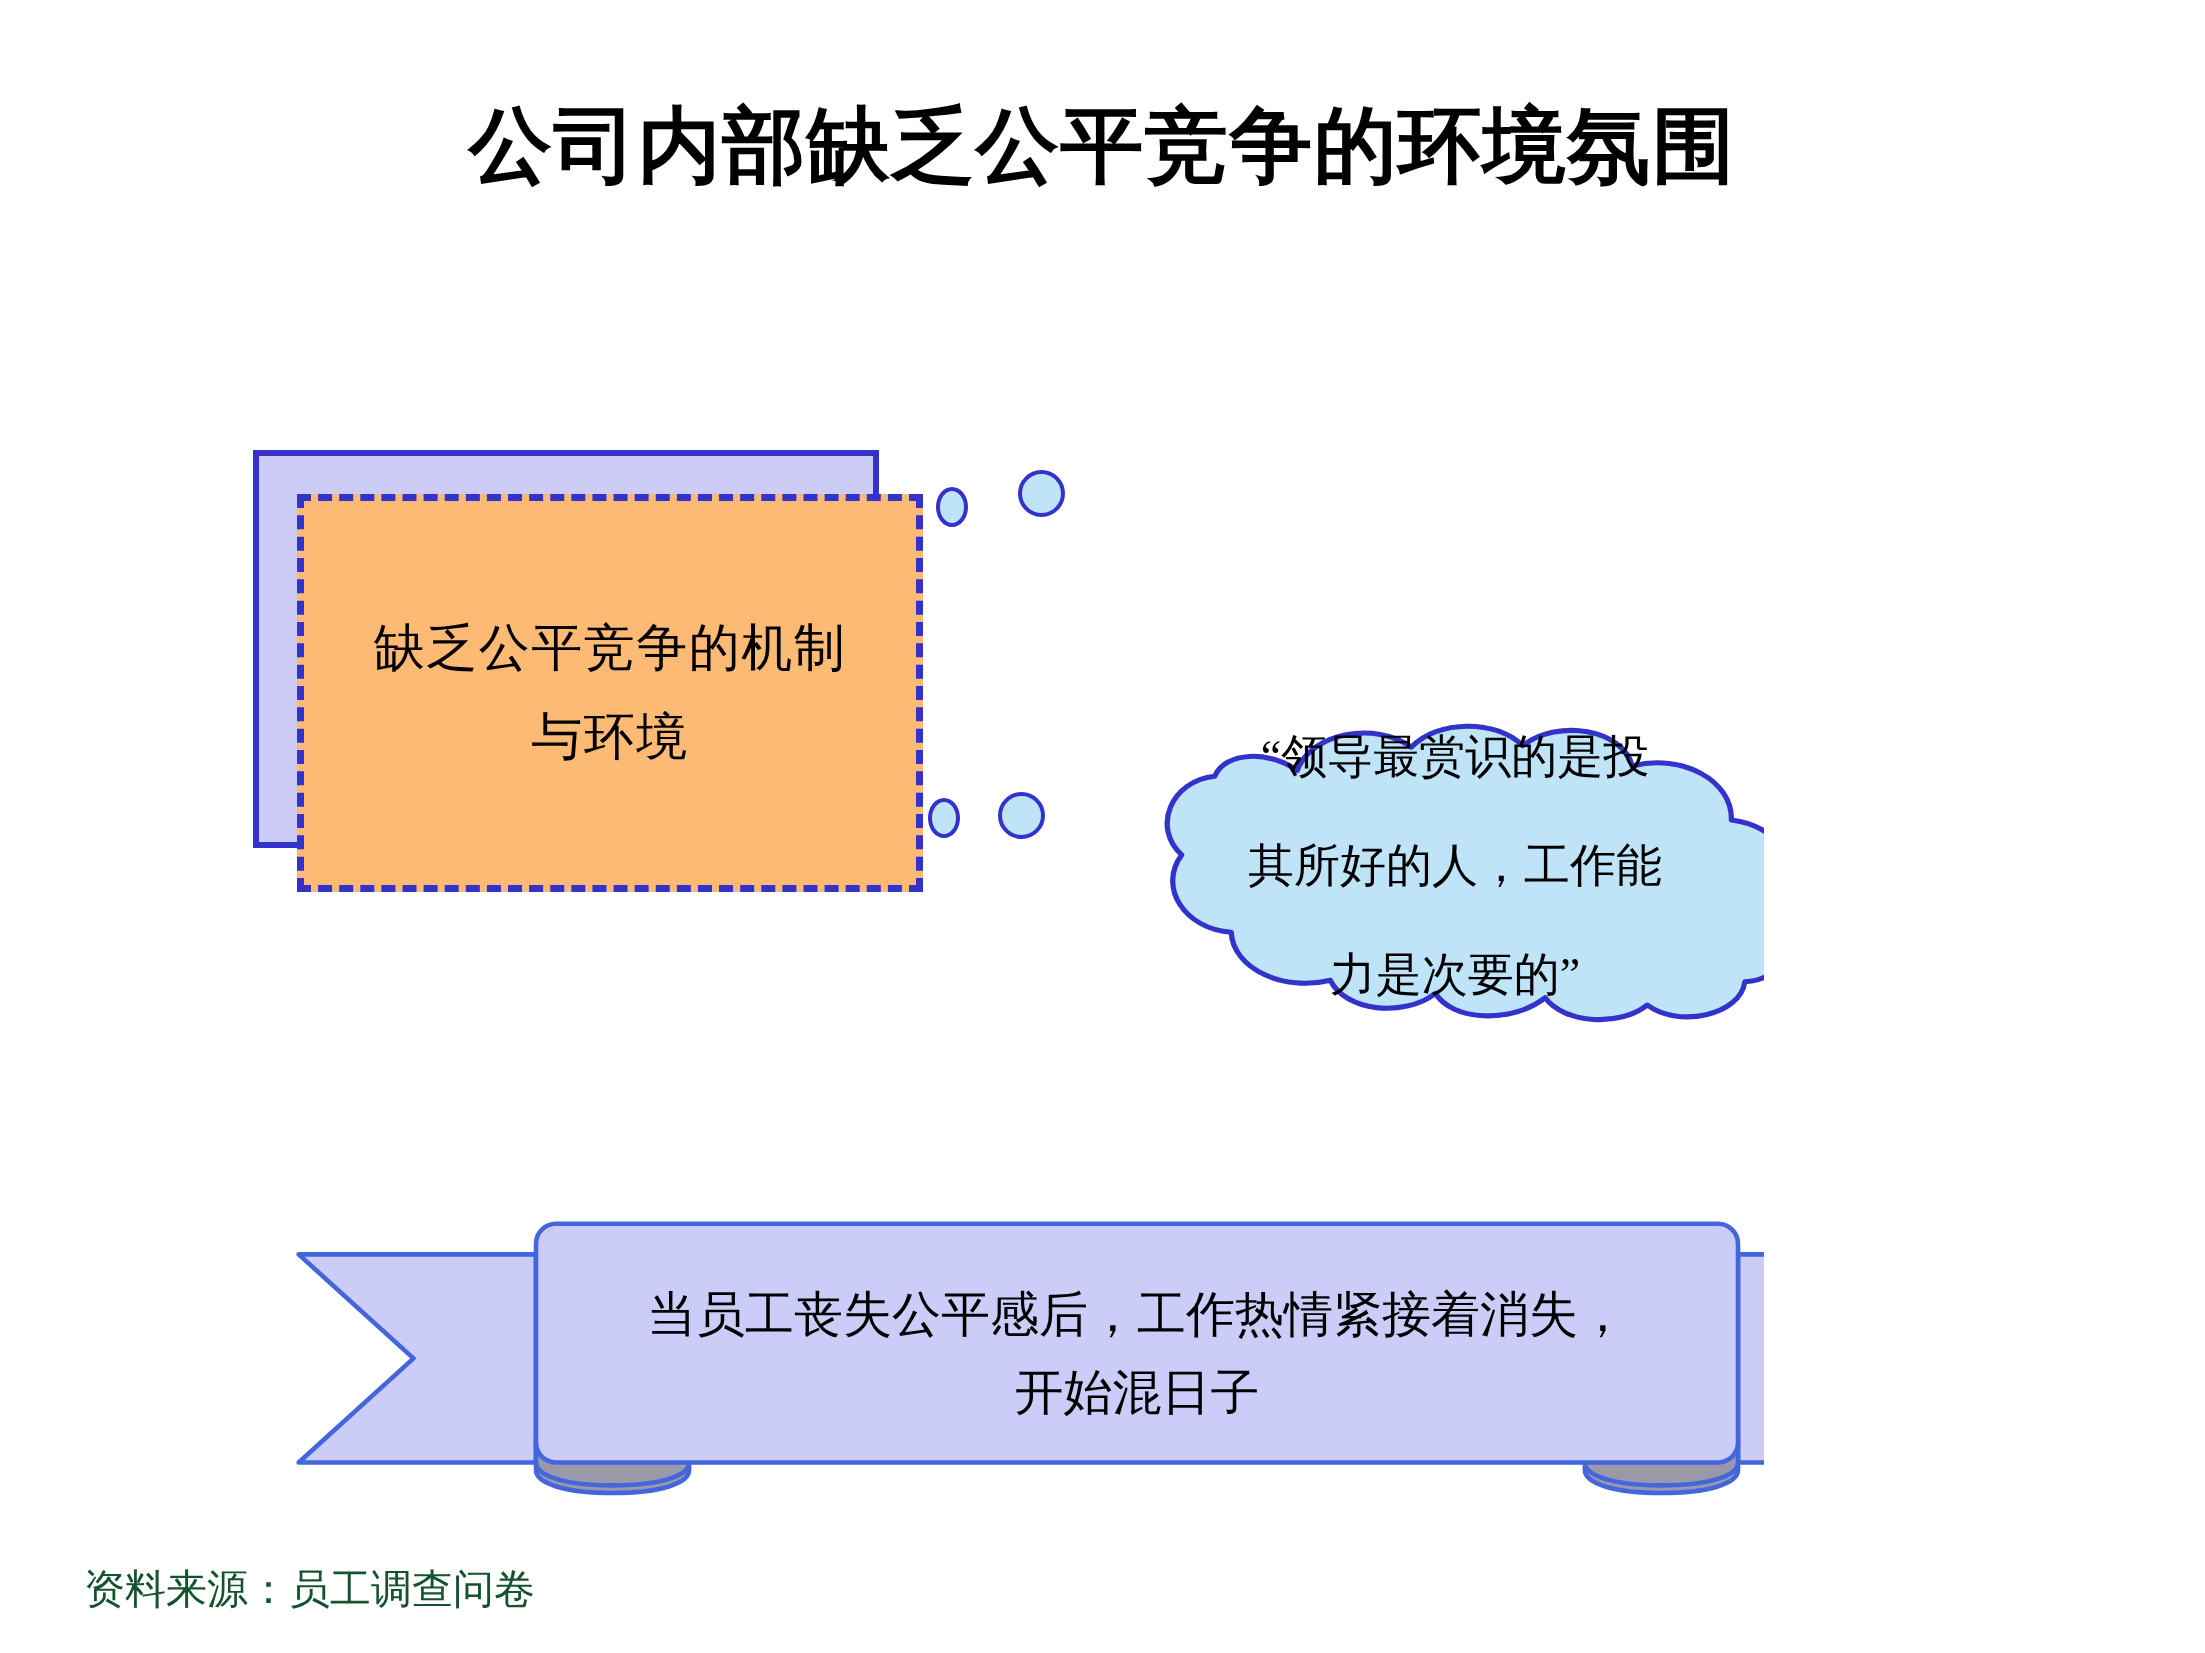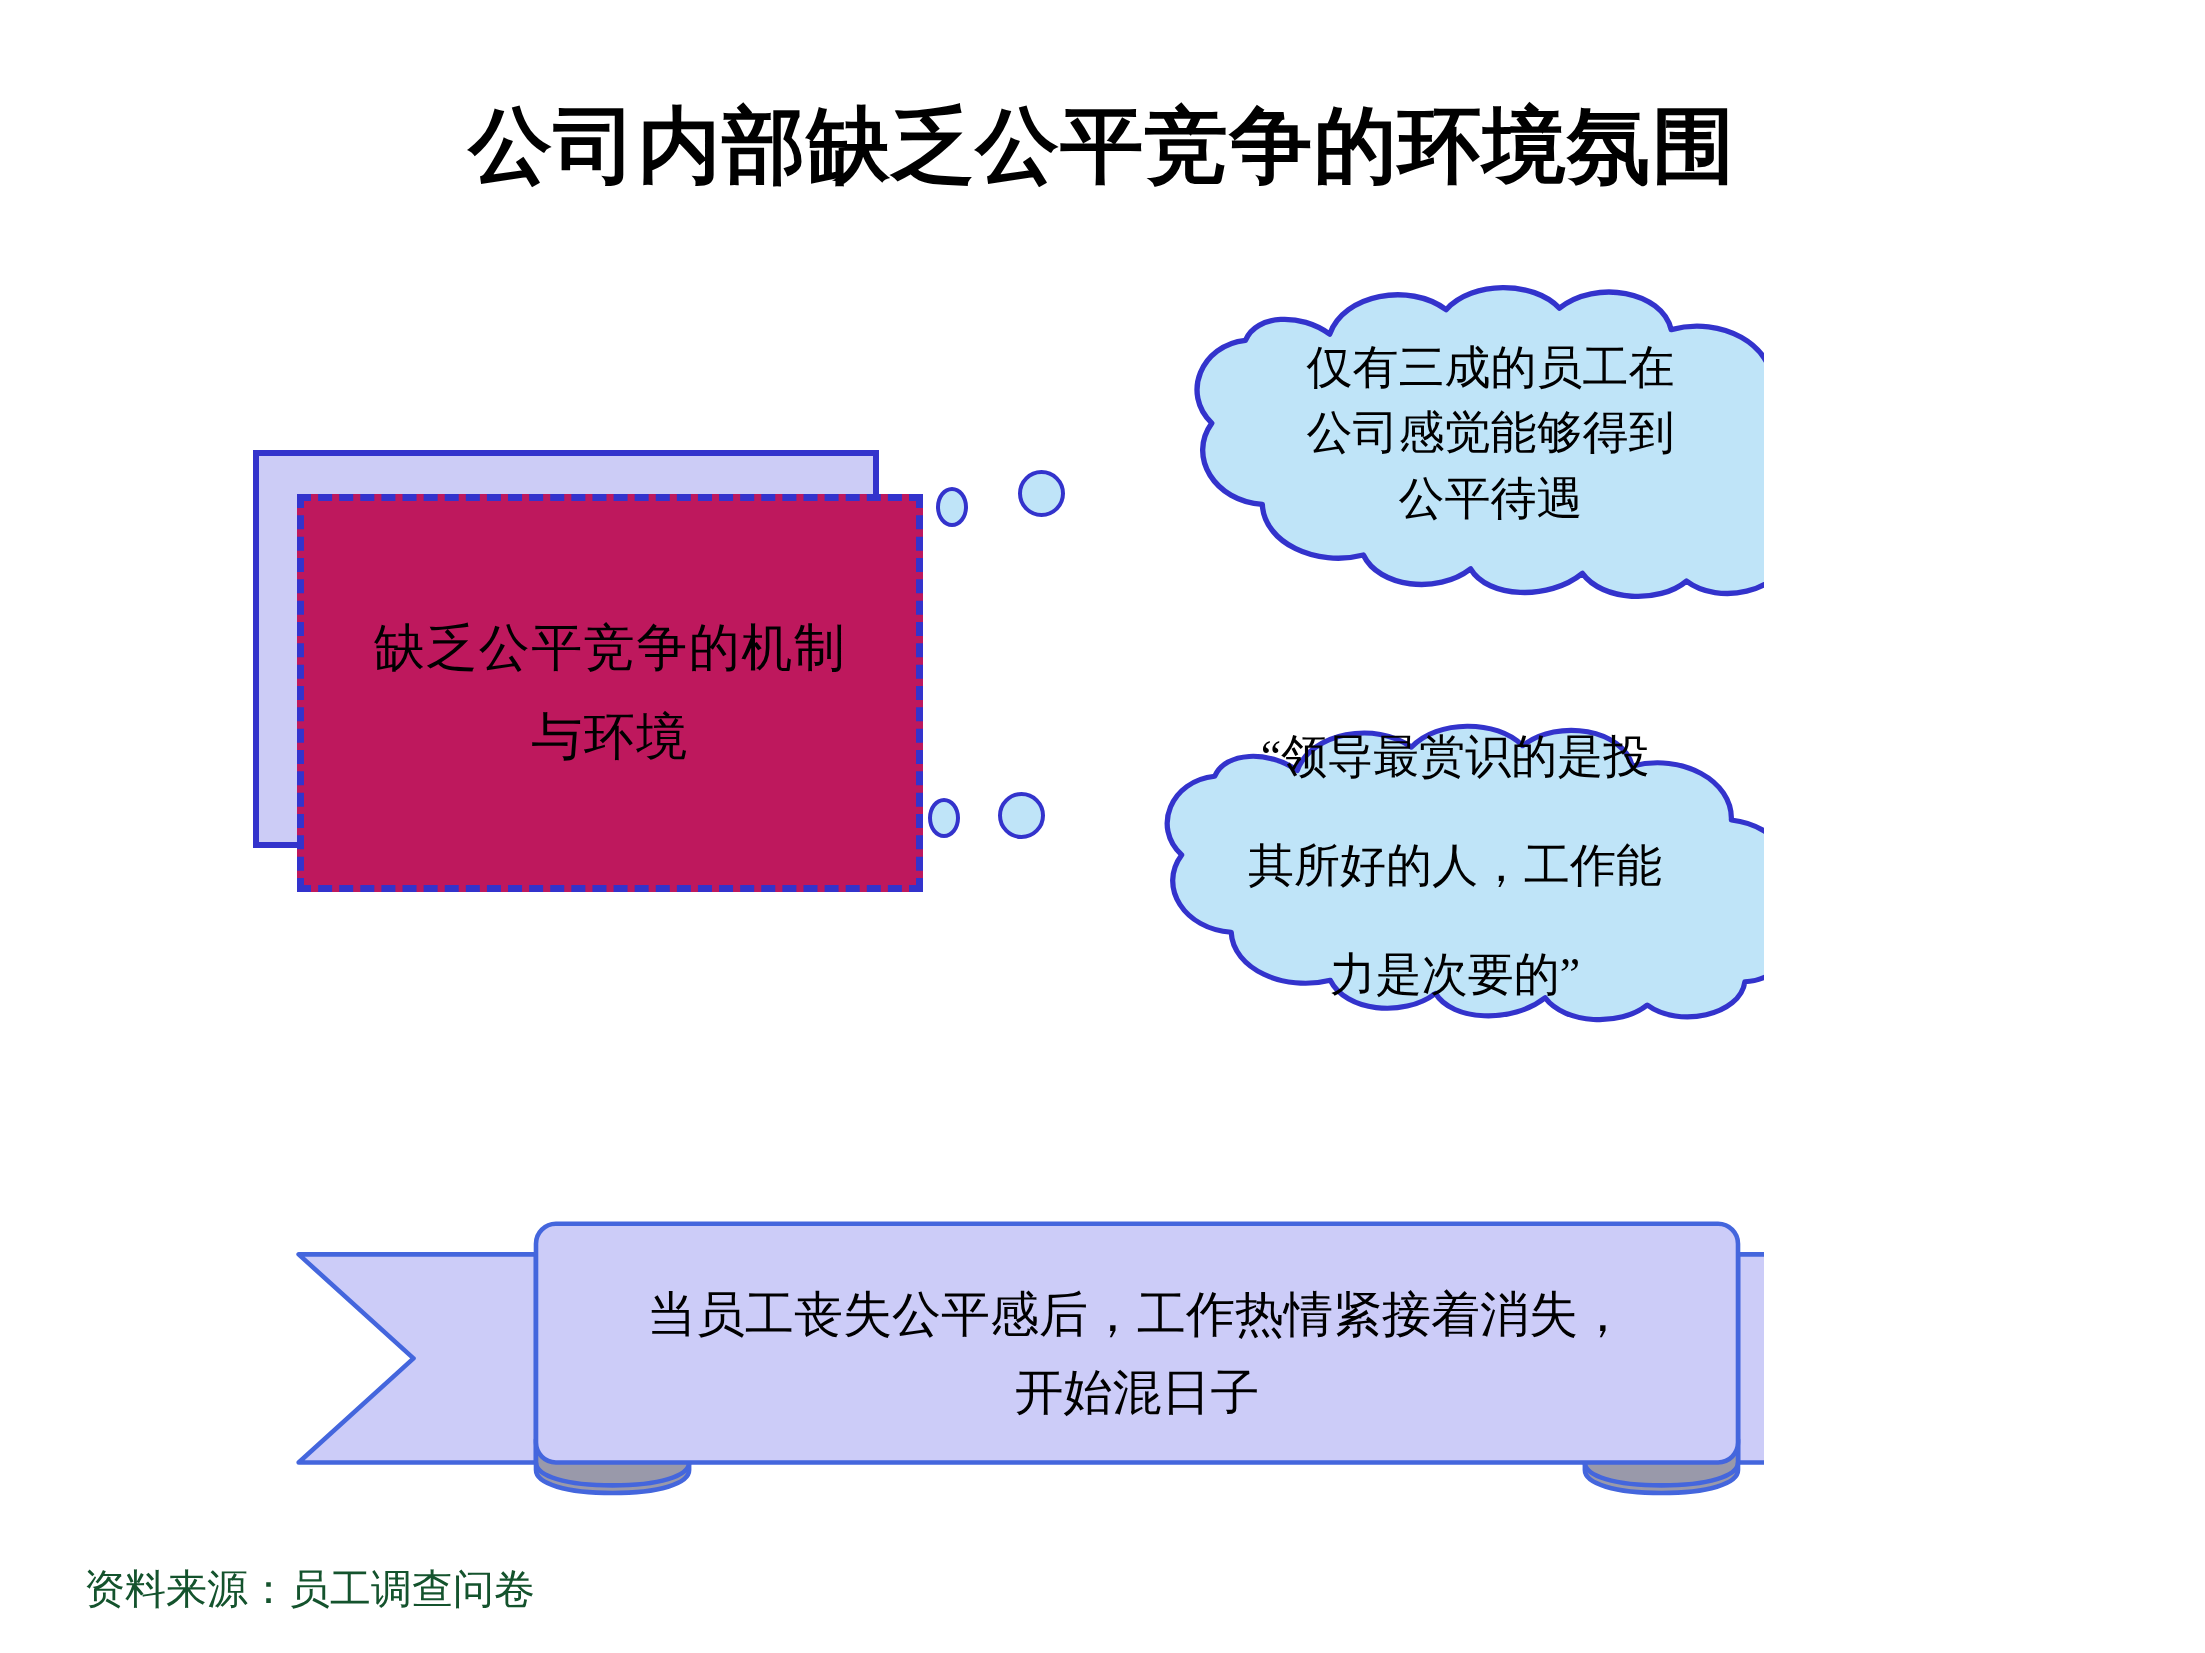--- a/index.html
+++ b/index.html
@@ -52,21 +52,21 @@
     background: #ccccf6;
     border: 6.9px solid #3333cc;
     box-sizing: border-box;
   }
   #concept-card {
     position: absolute;
     left: 44px;
     top: 44px;
     width: 626px;
     height: 398px;
-    background: #be185d;
+    background: #fdba74;
     border: 7.7px dashed #3333cc;
     box-sizing: border-box;
     display: flex;
     flex-direction: column;
     align-items: center;
     justify-content: center;
   }
   .concept-line {
     font-size: 51px;
     line-height: 1.75;
@@ -211,44 +211,20 @@
       <div class="concept-line">与环境</div>
     </div>
   </div>
 
   <div class="bubble" id="bubble-a1"></div>
   <div class="bubble" id="bubble-a2"></div>
 
   <div class="bubble" id="bubble-b1"></div>
   <div class="bubble" id="bubble-b2"></div>
 
-  <div class="cloud" id="cloud-1">
-    <svg viewBox="0 0 1020 420" preserveAspectRatio="none">
-      <path d="M 300 72
-               C 318 20, 404 4, 452 40
-               C 486 2, 566 2, 600 38
-               C 648 0, 734 16, 746 66
-               C 812 48, 880 86, 878 140
-               C 944 148, 976 206, 944 252
-               C 982 294, 952 360, 896 362
-               C 890 408, 808 426, 766 394
-               C 730 424, 656 420, 630 384
-               C 586 420, 506 416, 484 378
-               C 440 412, 364 402, 344 360
-               C 282 376, 214 344, 212 294
-               C 150 290, 114 232, 146 188
-               C 106 150, 132 86, 190 80
-               C 204 46, 262 44, 300 72 Z" fill="#BFE4F8" stroke="#3333CC" stroke-width="7" stroke-linejoin="round"></path>
-    </svg>
-    <div class="cloud-text">
-      <div>仅有三成的员工在</div>
-      <div>公司感觉能够得到</div>
-      <div>公平待遇</div>
-    </div>
-  </div>
 
   <div class="cloud" id="cloud-2">
     <svg viewBox="0 0 1020 420" preserveAspectRatio="none">
       <path d="M 300 72
                C 318 20, 404 4, 452 40
                C 486 2, 566 2, 600 38
                C 648 0, 734 16, 746 66
                C 812 48, 880 86, 878 140
                C 944 148, 976 206, 944 252
                C 982 294, 952 360, 896 362

